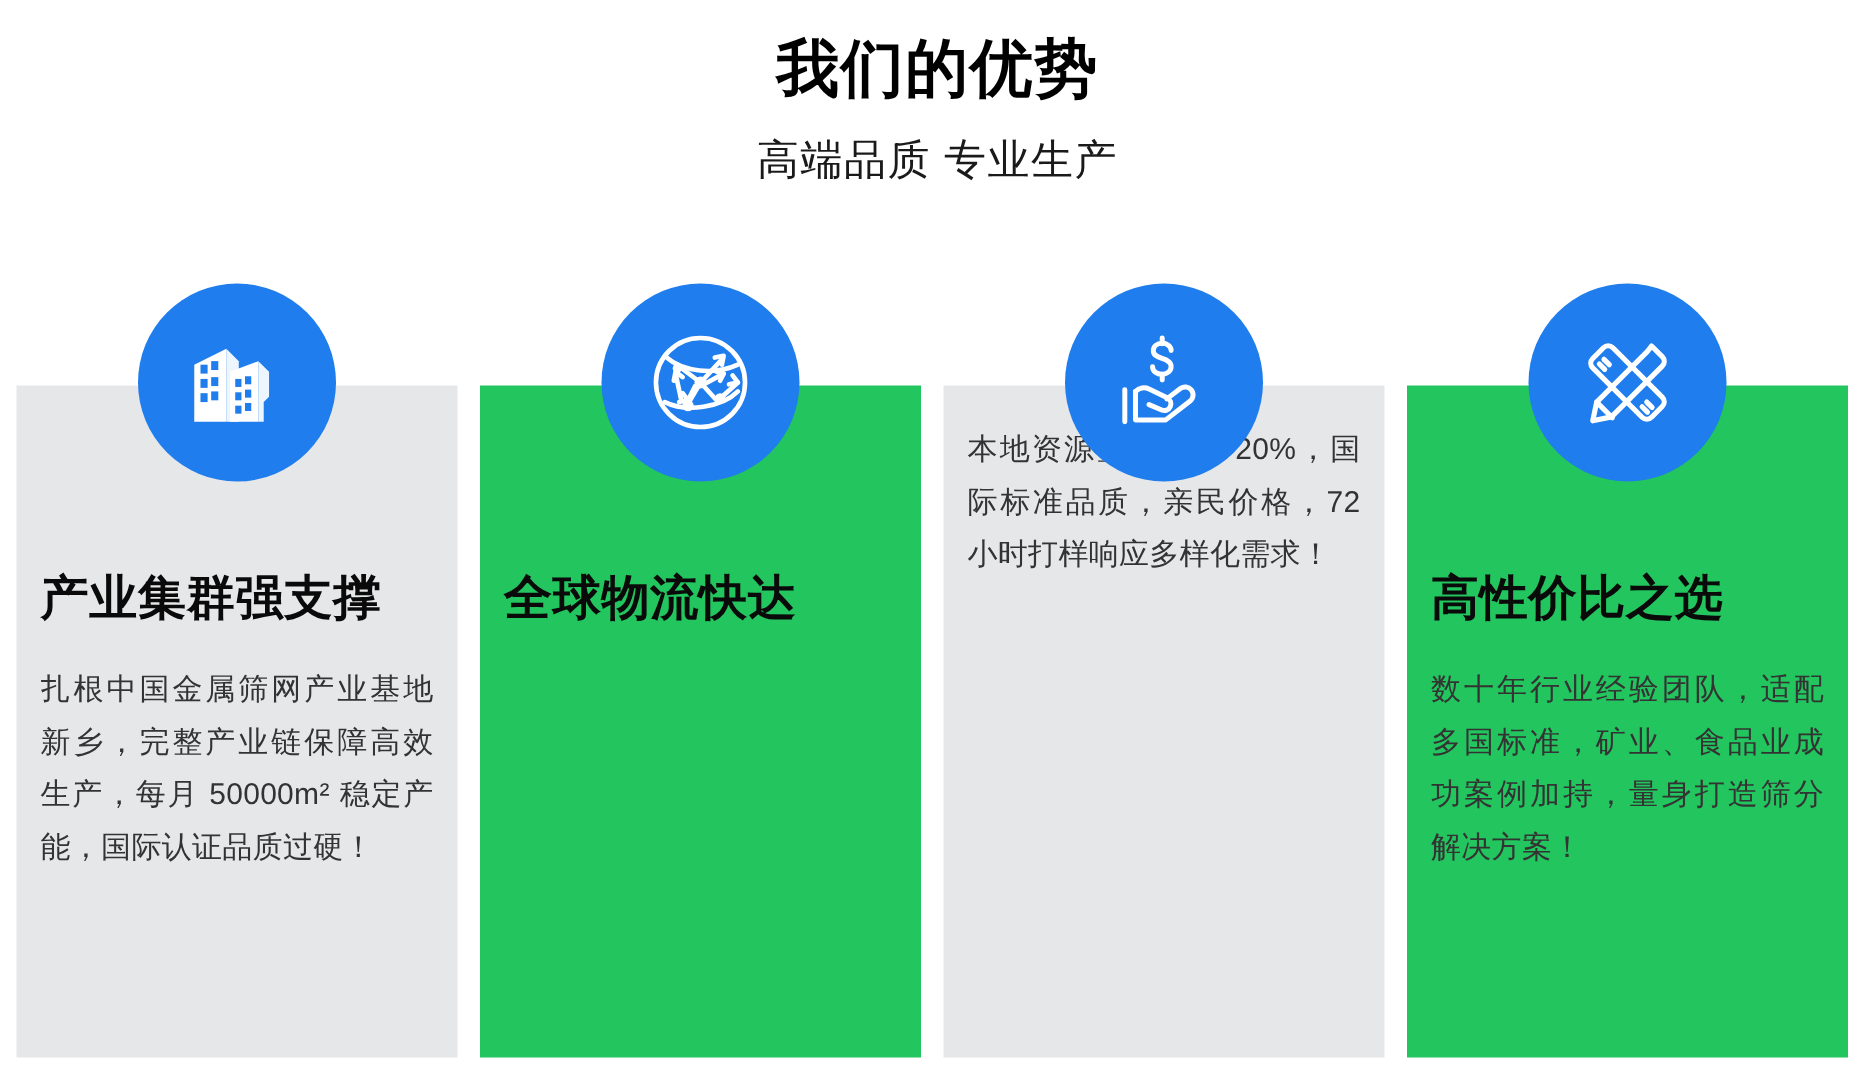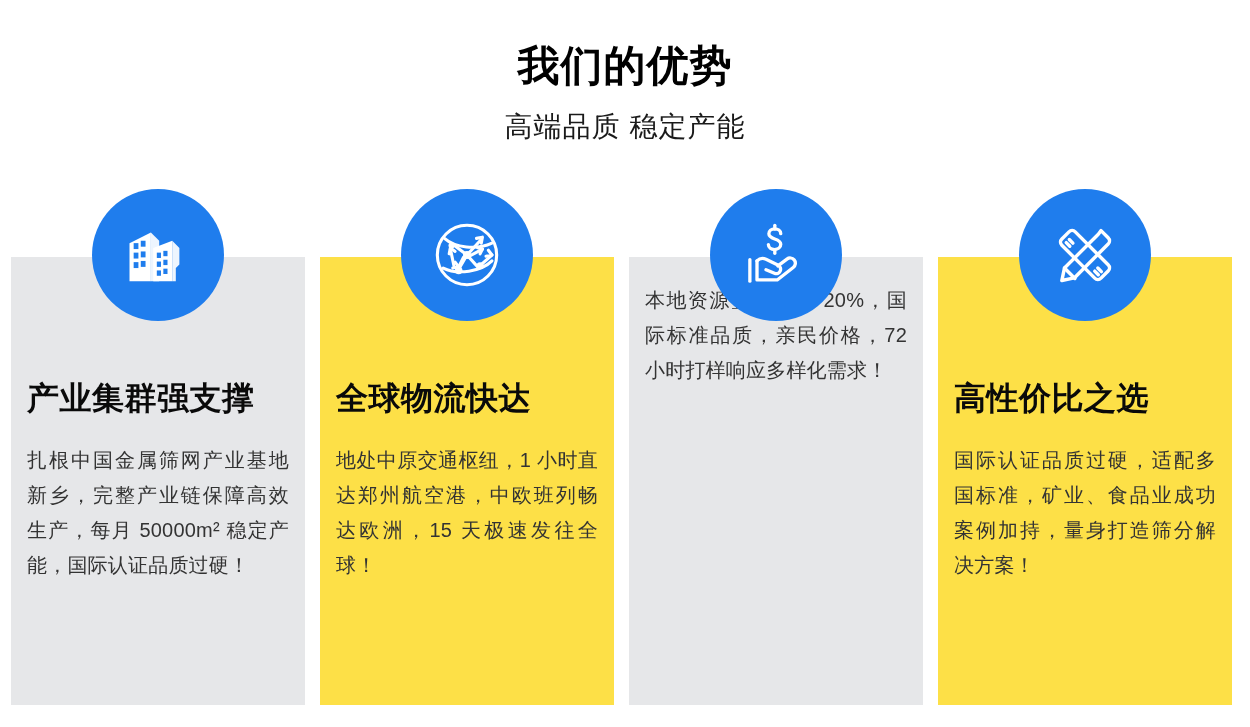--- a/index.html
+++ b/index.html
@@ -18,21 +18,21 @@
   .header {
     position: absolute;
     top: 0;
     left: 0;
     width: 1250px;
     text-align: center;
   }
 
   .main-title {
     margin: 0;
-    padding-top: 42px;
+    padding-top: 22px;
     font-size: 42px;
     font-weight: bold;
     color: #000000;
     letter-spacing: 1px;
     line-height: 1.15;
   }
 
   .sub-title {
     margin: 0;
     padding-top: 20px;
@@ -55,21 +55,21 @@
 
   .card {
     position: relative;
     width: 294px;
     height: 448px;
     box-sizing: border-box;
     padding: 0 16px;
   }
 
   .card-dark  { background: #e6e7e9; }
-  .card-light { background: #fde047; }
+  .card-light { background: #22c55e; }
 
   .icon-wrap {
     position: absolute;
     top: -68px;
     left: 50%;
     transform: translateX(-50%);
     width: 132px;
     height: 132px;
     border-radius: 50%;
     display: flex;
@@ -103,21 +103,21 @@
     letter-spacing: 0.2px;
     text-align: justify;
     text-justify: inter-ideograph;
   }
 </style>
 </head>
 <body>
 
 <div class="header">
   <h1 class="main-title">我们的优势</h1>
-  <p class="sub-title">高端品质 稳定产能</p>
+  <p class="sub-title">高端品质 专业生产</p>
 </div>
 
 <div class="cards">
 
   <div class="card card-dark">
     <div class="icon-wrap" style="background:#1f7ded">
       <svg viewBox="0 0 64 64" aria-hidden="true">
         <g fill="#ffffff">
           <path d="M8 22 L26 13 L26 54 L8 54 Z"></path>
           <path d="M26 13 L33 20 L33 54 L26 54 Z" opacity="0.92"></path>
@@ -167,21 +167,20 @@
         </g>
         <g fill="#ffffff">
           <circle cx="32" cy="32" r="3.4"></circle>
           <circle cx="19" cy="24" r="2.6"></circle>
           <circle cx="25" cy="45" r="3.2"></circle>
           <circle cx="43" cy="41" r="3"></circle>
         </g>
       </svg>
     </div>
     <h2 class="card-title">全球物流快达</h2>
-    <p class="card-body">地处中原交通枢纽，1 小时直达郑州航空港，中欧班列畅达欧洲，15 天极速发往全球！</p>
   </div>
 
   <div class="card card-dark">
     <div class="icon-wrap" style="background:#1f7ded">
       <svg viewBox="0 0 64 64" aria-hidden="true">
         <g fill="none" stroke="#ffffff" stroke-width="2.8" stroke-linecap="round" stroke-linejoin="round">
           <path d="M36 14 C36 11.5 33.5 10 31 10 C28 10 26 11.8 26 14.2 C26 19.5 36 17.5 36 23 C36 25.6 33.6 27.4 30.8 27.4 C28 27.4 25.6 25.8 25.6 23.2"></path>
           <path d="M31 7 L31 10.2"></path>
           <path d="M31 27.4 L31 30.6"></path>
           <path d="M10 36 L10 54"></path>
@@ -201,16 +200,16 @@
           <path d="M18.8 19 L21.8 22"></path>
           <path d="M16.2 21.6 L19.2 24.6"></path>
           <path d="M42.8 43 L45.8 46"></path>
           <path d="M40.2 45.6 L43.2 48.6"></path>
           <path d="M45.5 12.5 L51.5 18.5 C53 20 53 22.3 51.5 23.8 L23 52.3 L12.5 54.5 L14.7 44 L43.2 15.5 L45.5 12.5 Z" transform="translate(0,-1)"></path>
           <path d="M14.7 43 L23.5 51.8"></path>
         </g>
       </svg>
     </div>
     <h2 class="card-title">高性价比之选</h2>
-    <p class="card-body">国际认证品质过硬，适配多国标准，矿业、食品业成功案例加持，量身打造筛分解决方案！</p>
+    <p class="card-body">数十年行业经验团队，适配多国标准，矿业、食品业成功案例加持，量身打造筛分解决方案！</p>
   </div>
 
 </div>
 
 </body></html>

